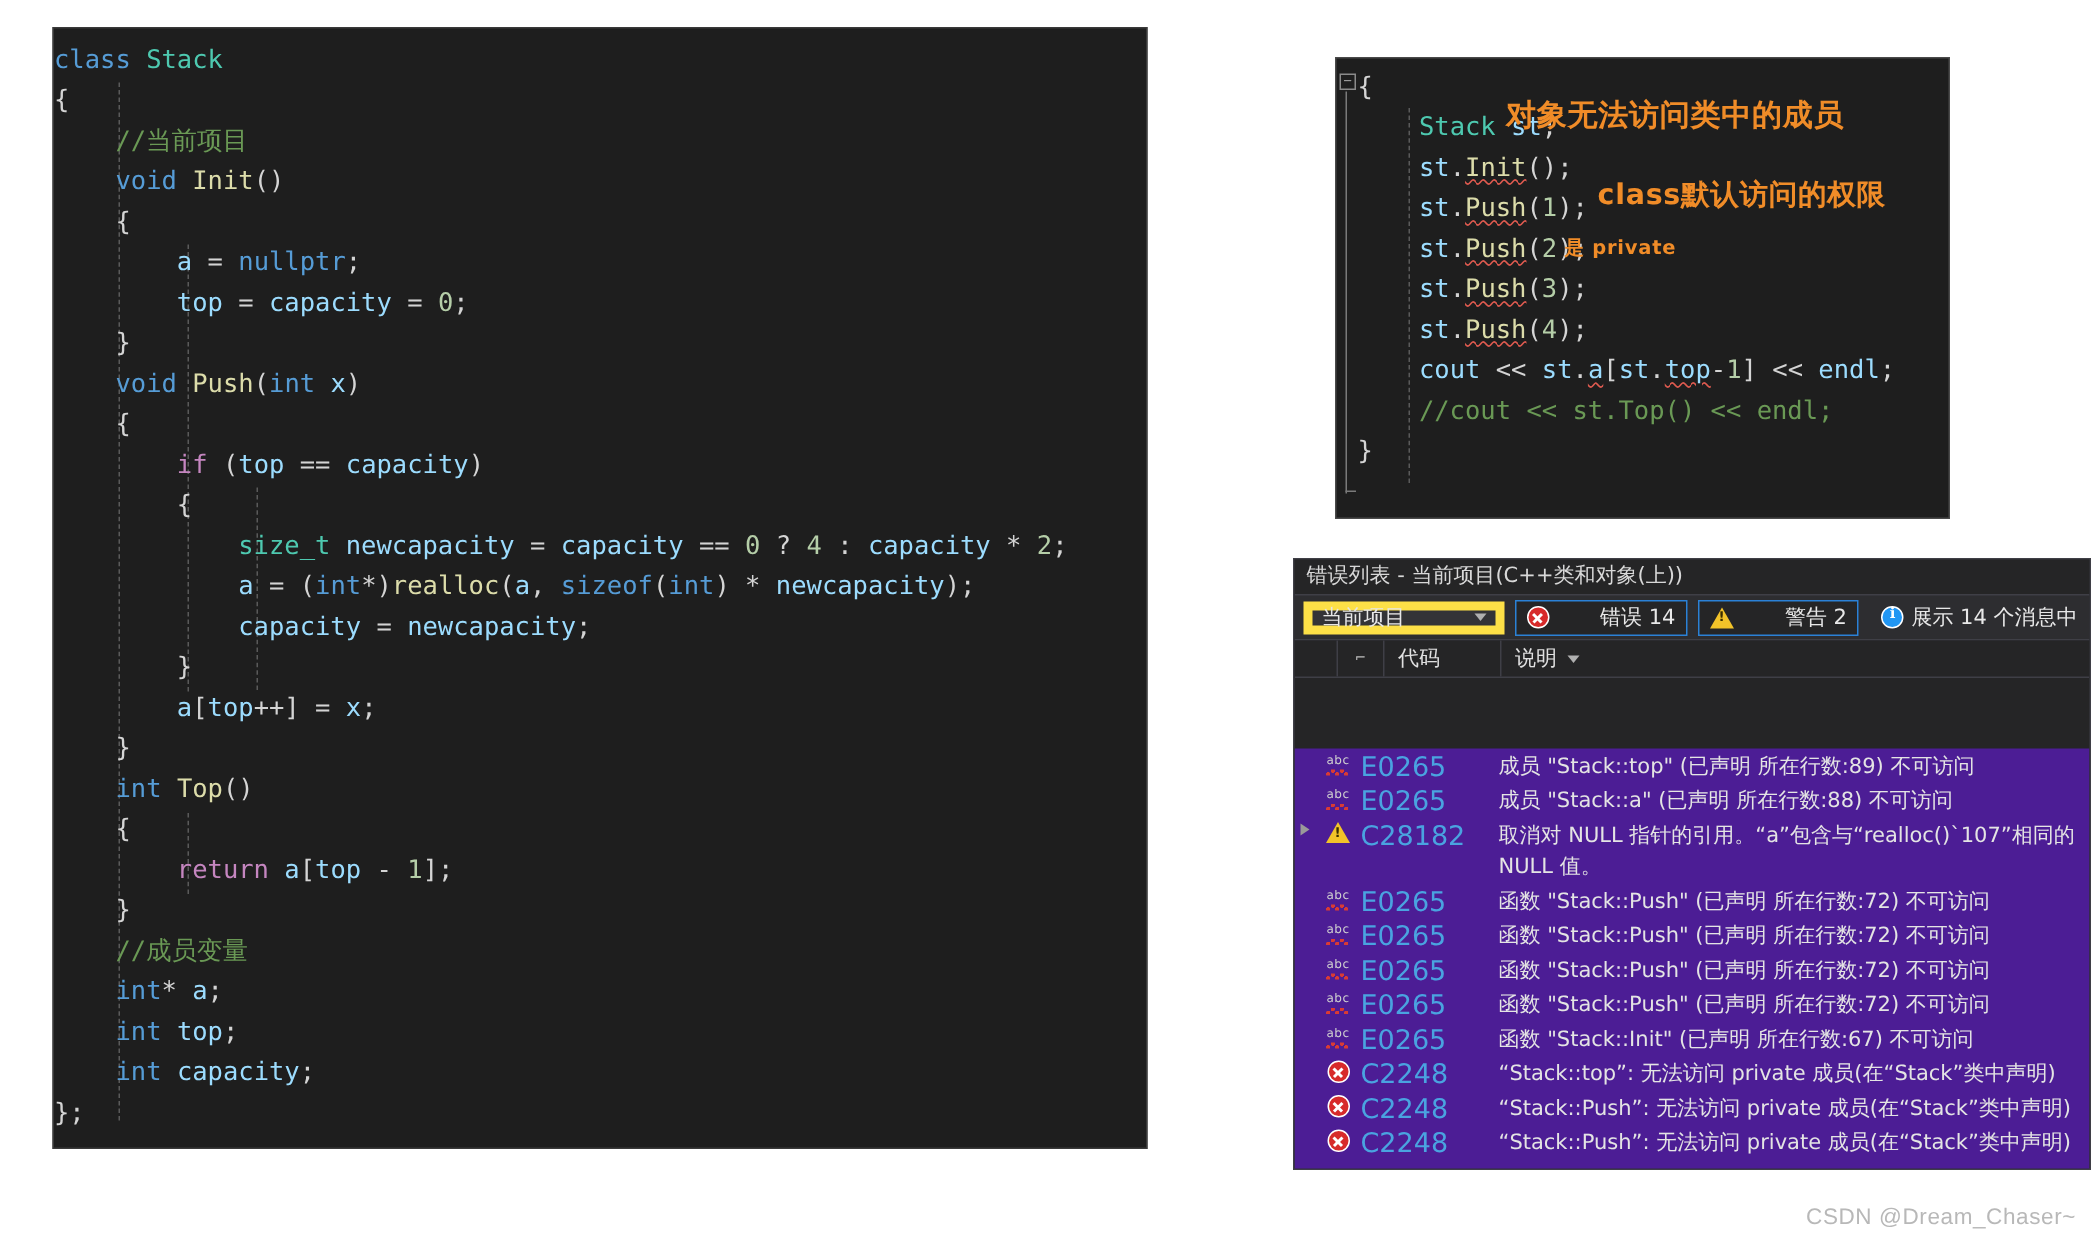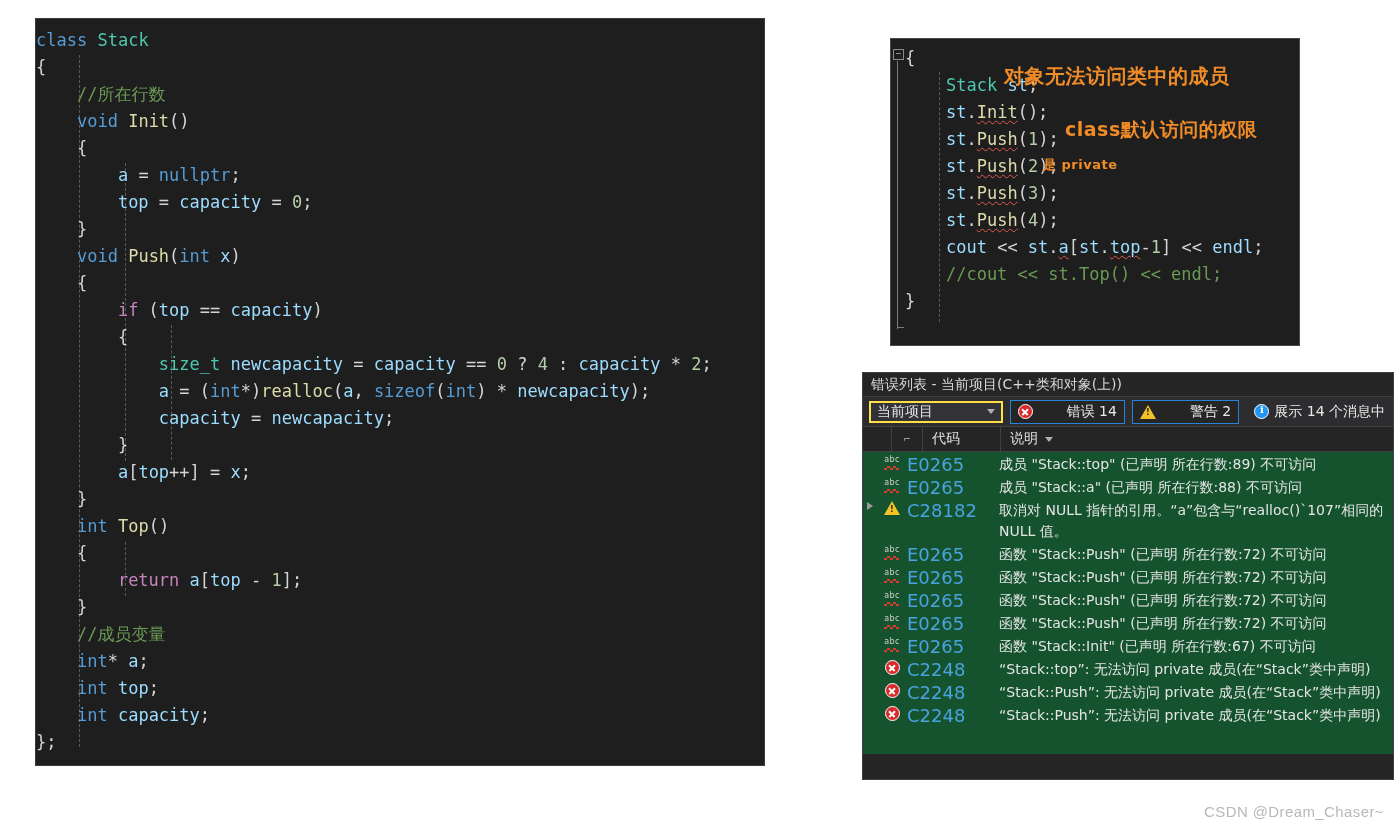--- a/index.html
+++ b/index.html
@@ -98,21 +98,21 @@
     height:23px;line-height:23px;padding-left:8px;
     color:#d8d8d8;font-size:14px;background:#252526;
     white-space:nowrap;
   }
   .el-toolbar{
     height:29px;display:flex;align-items:center;
     background:#2d2d30;padding:0 0 0 6px;gap:7px;
     border-top:1px solid #3f3f46;border-bottom:1px solid #3f3f46;
   }
   .el-combo{
-    width:188px;height:22px;background:#333337;border:2px solid #fde047;
+    width:188px;height:22px;background:#333337;border:6px solid #fde047;
     display:flex;align-items:center;justify-content:space-between;
     padding:0 6px;color:#e6e6e6;font-size:14px;box-sizing:border-box;
   }
   .caret-down{
     width:0;height:0;border-left:4px solid transparent;
     border-right:4px solid transparent;border-top:5px solid #b0b0b0;
   }
   .el-btn{
     height:24px;display:flex;align-items:center;gap:5px;
     padding:0 7px;color:#e8e8e8;font-size:14px;
@@ -182,21 +182,21 @@
             display:flex;align-items:center;justify-content:center;}
   .col-icon .pin{
     font-size:9px;color:#bdbdbd;font-family:"DejaVu Sans",sans-serif;
   }
   .col-code{width:78px;height:100%;border-right:1px solid #3f3f46;
             display:flex;align-items:center;padding-left:9px;box-sizing:border-box;}
   .col-desc{flex:1;height:100%;display:flex;align-items:center;
             padding-left:9px;box-sizing:border-box;gap:7px;font-family:Liberation Mono, monospace;}
 
   
-  .el-rows{background:#14532d;height:302px;overflow:hidden;}
+  .el-rows{background:#4c1d95;height:302px;overflow:hidden;margin-top:47px;}
   .el-row{
     display:flex;align-items:flex-start;min-height:23px;
     font-size:14px;color:#e4e4e4;
   }
   .r-expand{
     width:14px;flex:0 0 14px;display:flex;align-items:center;
     justify-content:center;padding-top:4px;
   }
   .r-expand .tri{
     width:0;height:0;border-top:4px solid transparent;
@@ -225,21 +225,21 @@
 <body>
 
 <div class="code-pane" id="pane-class">
   <div class="guide" style="left:43px;top:36px;bottom:18px;"></div>
   <div class="guide" style="left:89px;top:144px;height:298px;"></div>
   <div class="guide" style="left:89px;top:523px;height:54px;"></div>
   <div class="guide" style="left:135px;top:306px;height:135px;"></div>
   <div id="class-lines">
       <div class="code-line"><span class="t-key">class</span><span class="t-pln"> </span><span class="t-type">Stack</span></div>
       <div class="code-line"><span class="t-pln">{</span></div>
-      <div class="code-line"><span class="t-cmt">    //所在行数</span></div>
+      <div class="code-line"><span class="t-cmt">    //当前项目</span></div>
       <div class="code-line"><span class="t-pln">    </span><span class="t-key">void</span><span class="t-pln"> </span><span class="t-fn">Init</span><span class="t-pln">()</span></div>
       <div class="code-line"><span class="t-pln">    {</span></div>
       <div class="code-line"><span class="t-pln">        </span><span class="t-var">a</span><span class="t-pln"> = </span><span class="t-key">nullptr</span><span class="t-pln">;</span></div>
       <div class="code-line"><span class="t-pln">        </span><span class="t-var">top</span><span class="t-pln"> = </span><span class="t-var">capacity</span><span class="t-pln"> = </span><span class="t-num">0</span><span class="t-pln">;</span></div>
       <div class="code-line"><span class="t-pln">    }</span></div>
       <div class="code-line"><span class="t-pln">    </span><span class="t-key">void</span><span class="t-pln"> </span><span class="t-fn">Push</span><span class="t-pln">(</span><span class="t-key">int</span><span class="t-pln"> </span><span class="t-var">x</span><span class="t-pln">)</span></div>
       <div class="code-line"><span class="t-pln">    {</span></div>
       <div class="code-line"><span class="t-pln">        </span><span class="t-kw2">if</span><span class="t-pln"> (</span><span class="t-var">top</span><span class="t-pln"> == </span><span class="t-var">capacity</span><span class="t-pln">)</span></div>
       <div class="code-line"><span class="t-pln">        {</span></div>
       <div class="code-line"><span class="t-pln">            </span><span class="t-type">size_t</span><span class="t-pln"> </span><span class="t-var">newcapacity</span><span class="t-pln"> = </span><span class="t-var">capacity</span><span class="t-pln"> == </span><span class="t-num">0</span><span class="t-pln"> ? </span><span class="t-num">4</span><span class="t-pln"> : </span><span class="t-var">capacity</span><span class="t-pln"> * </span><span class="t-num">2</span><span class="t-pln">;</span></div>

